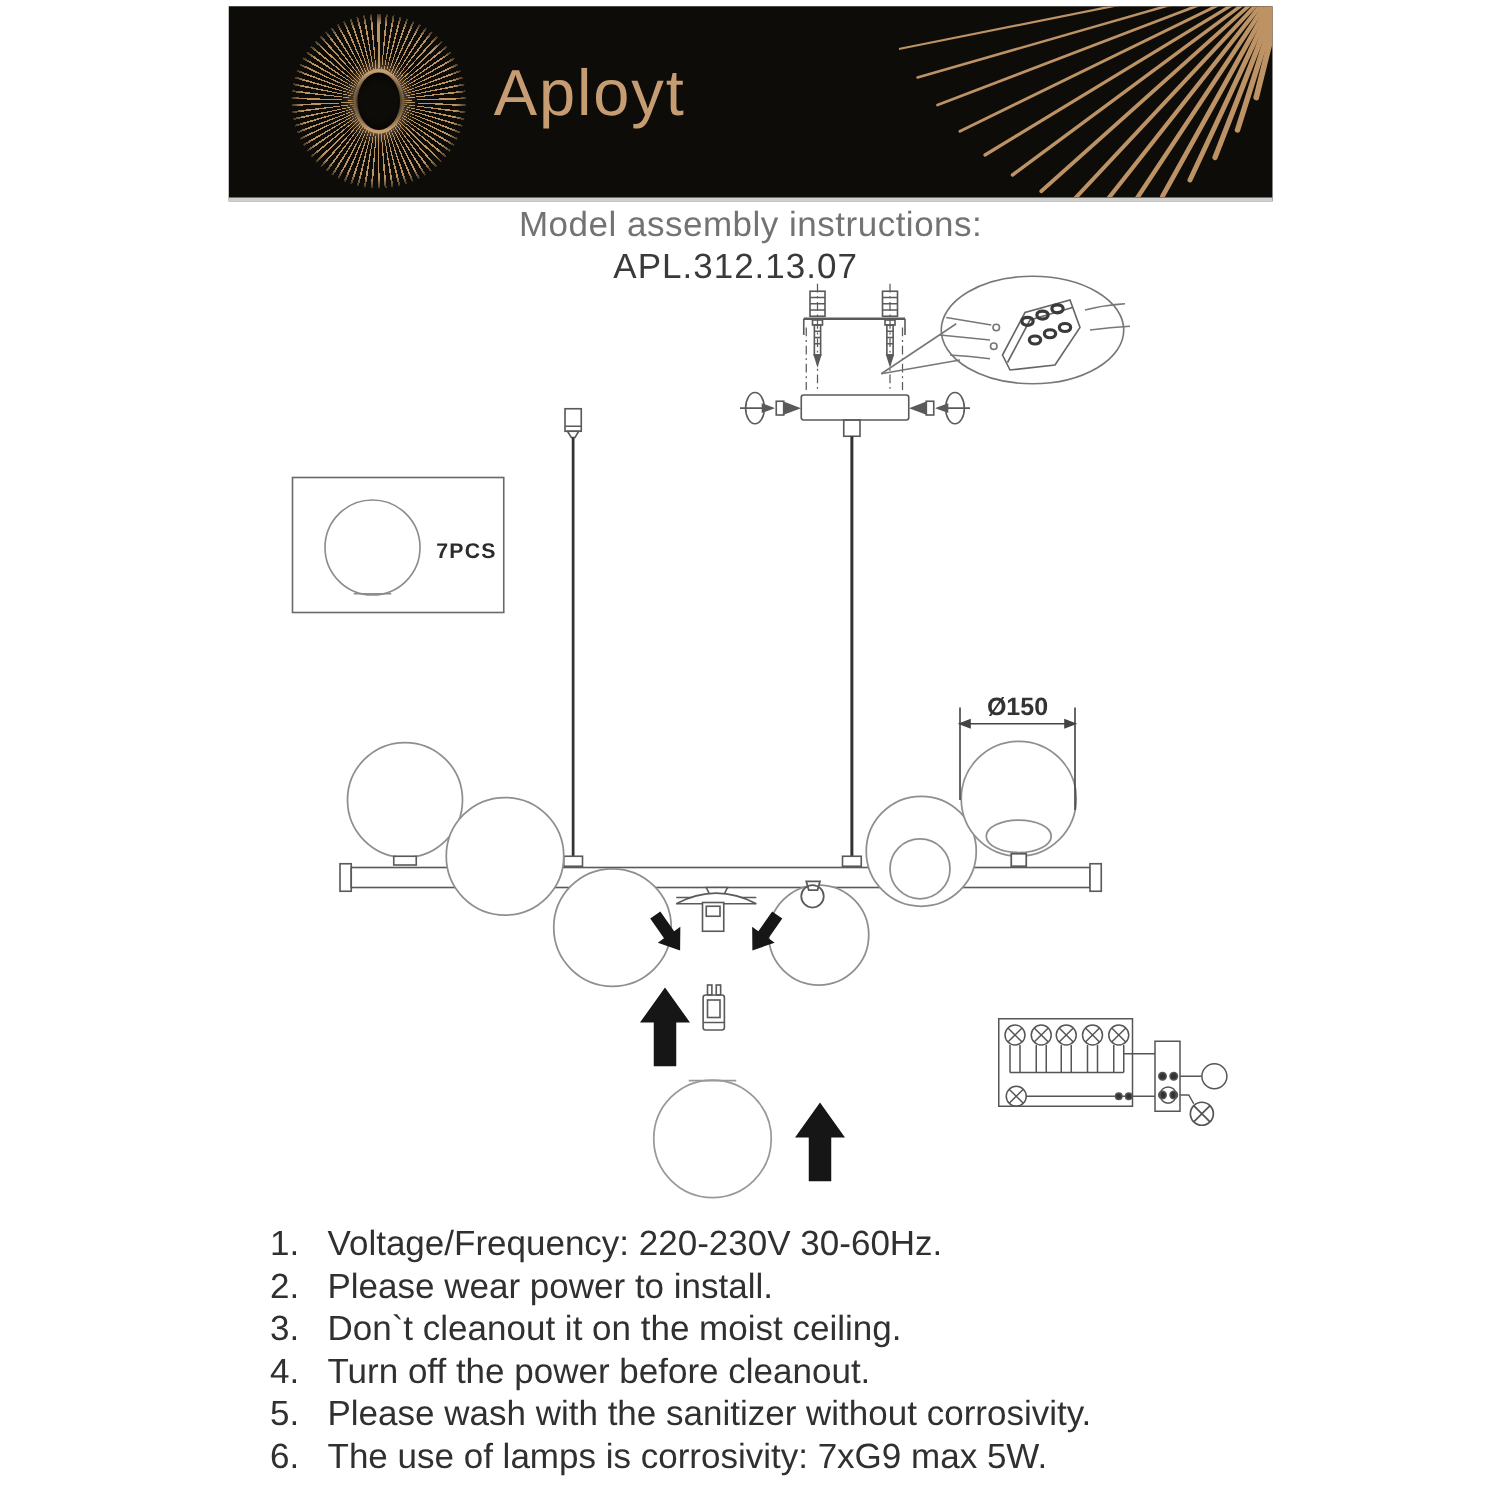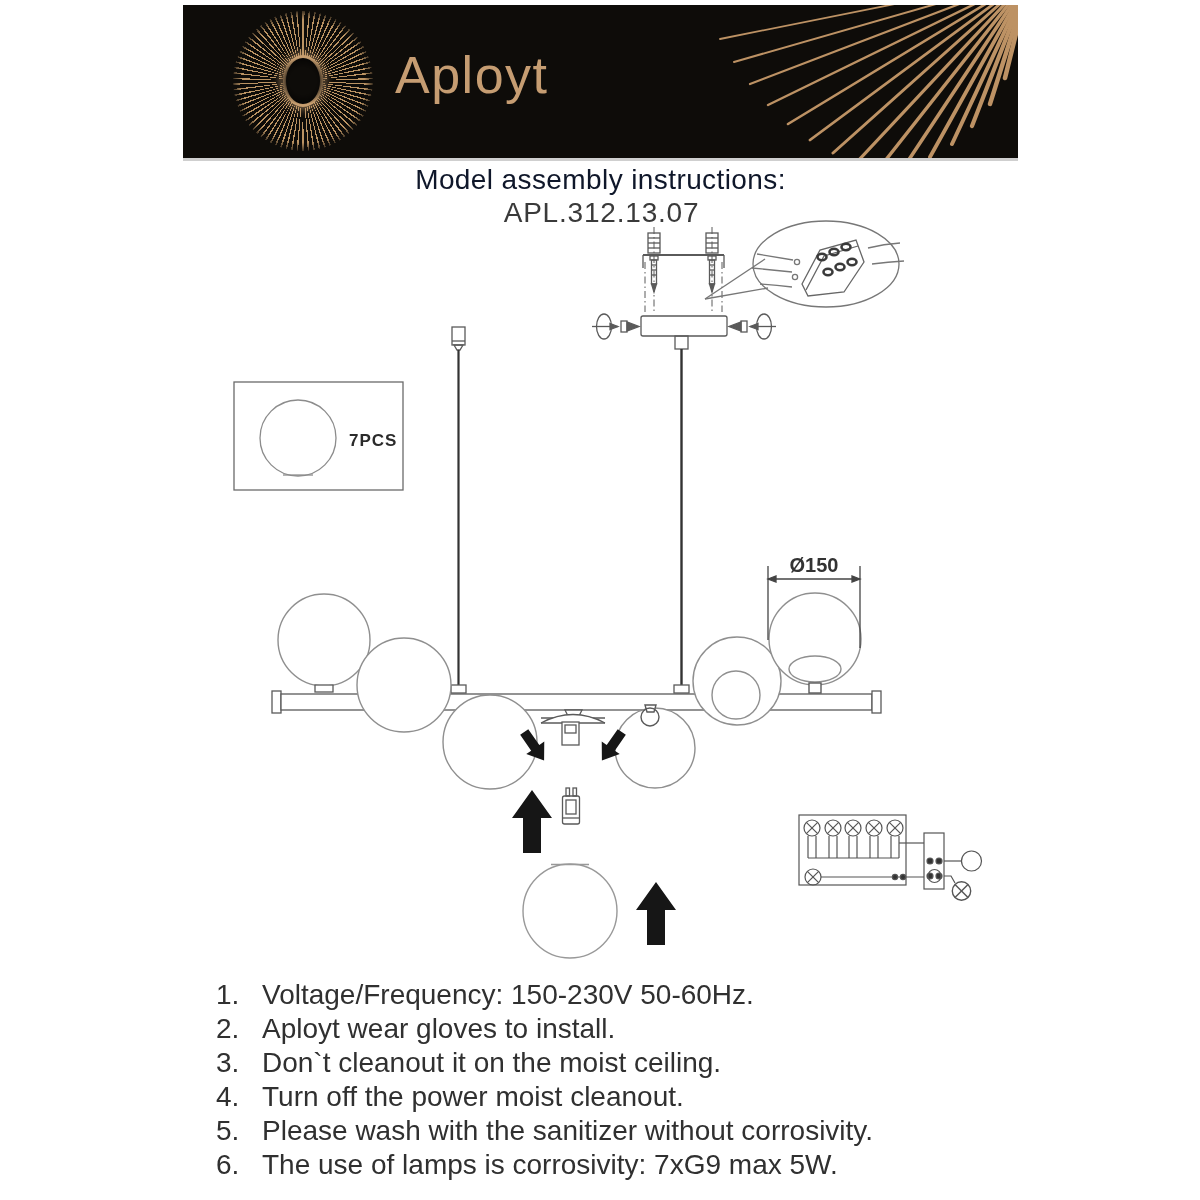--- a/index.html
+++ b/index.html
@@ -13,22 +13,22 @@
             -webkit-mask-image:radial-gradient(circle, rgba(0,0,0,0) 14%, #000 24%, #000 62%, rgba(0,0,0,0) 74%);
             mask-image:radial-gradient(circle, rgba(0,0,0,0) 14%, #000 24%, #000 62%, rgba(0,0,0,0) 74%);}
   .sun-core{position:absolute;left:50%;top:50%;transform:translate(-50%,-50%);
             width:34px;height:46px;border-radius:50%;background:#060504;
             border:3px solid #c79e6f;box-shadow:0 0 10px 2px rgba(199,158,111,.75);}
   .brand{position:absolute;left:212px;top:40px;font-size:52px;font-weight:400;
          letter-spacing:1.5px;color:#c69d72;}
   .rays{position:absolute;right:0;top:0;width:300px;height:153px;}
   
   .title{position:absolute;left:183px;top:164px;width:835px;text-align:center;
-         font-size:28px;color:#0f172a;letter-spacing:.4px;}
-  .model{position:absolute;left:184px;top:197px;width:835px;text-align:center;
+         font-size:28px;color:#737373;letter-spacing:.4px;}
+  .model{position:absolute;left:171px;top:197px;width:835px;text-align:center;
          font-size:28px;color:#3a3a3a;letter-spacing:.8px;}
   
   .drawing{position:absolute;left:180px;top:215px;width:840px;height:760px;}
   
   .instructions{position:absolute;left:216px;top:981px;width:790px;}
   .inst-row{display:flex;align-items:flex-start;margin-bottom:6px;font-size:28px;
             line-height:28px;color:#303030;}
   .inst-num{width:46px;flex-shrink:0;}
   .inst-text{flex:1;}
 </style>
@@ -275,33 +275,33 @@
         <circle cx="971.5" cy="861" r="10"></circle>
         <path d="M944,876 L951,876 L955,883"></path>
         <use href="#lampSym" transform="translate(961.5,891) scale(1.15)"></use>
       </g>
     </g>
   </svg>
 
   <div class="instructions">
     <div class="inst-row">
       <span class="inst-num">1.</span>
-      <span class="inst-text">Voltage/Frequency: 150-230V 50-60Hz.</span>
+      <span class="inst-text">Voltage/Frequency: 220-230V 30-60Hz.</span>
     </div>
     <div class="inst-row">
       <span class="inst-num">2.</span>
-      <span class="inst-text">Aployt wear gloves to install.</span>
+      <span class="inst-text">Please wear power to install.</span>
     </div>
     <div class="inst-row">
       <span class="inst-num">3.</span>
       <span class="inst-text">Don`t cleanout it on the moist ceiling.</span>
     </div>
     <div class="inst-row">
       <span class="inst-num">4.</span>
-      <span class="inst-text">Turn off the power moist cleanout.</span>
+      <span class="inst-text">Turn off the power before cleanout.</span>
     </div>
     <div class="inst-row">
       <span class="inst-num">5.</span>
       <span class="inst-text">Please wash with the sanitizer without corrosivity.</span>
     </div>
     <div class="inst-row">
       <span class="inst-num">6.</span>
       <span class="inst-text">The use of lamps is corrosivity: 7xG9 max 5W.</span>
     </div>
   </div>

